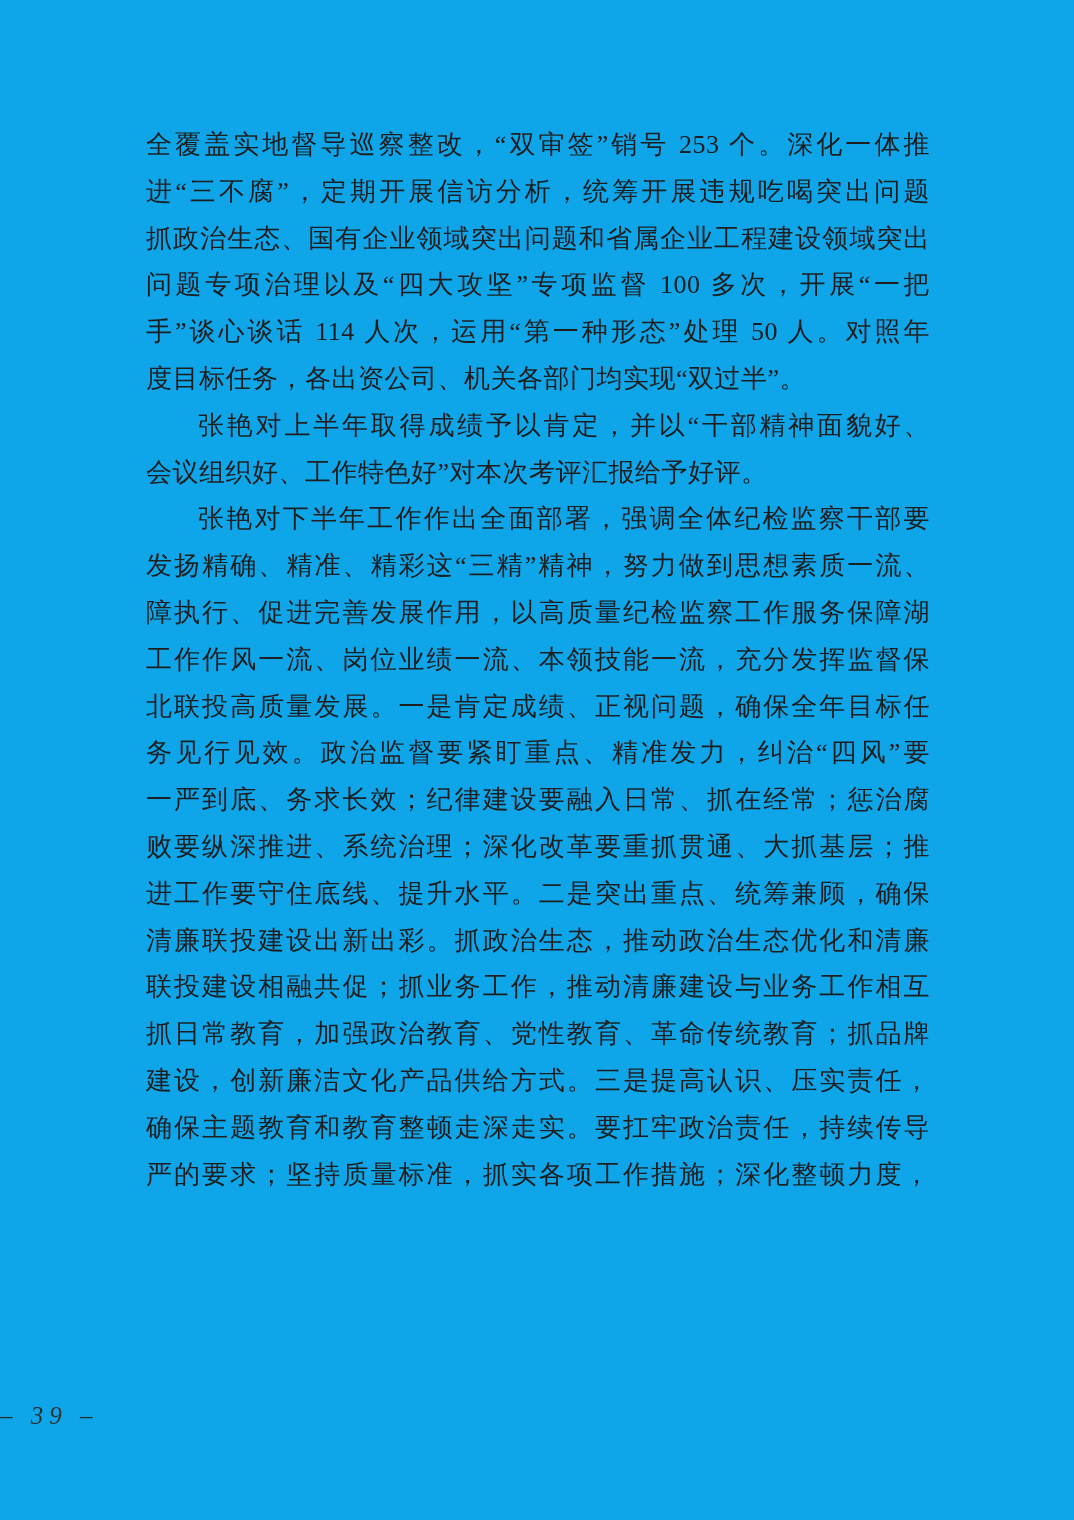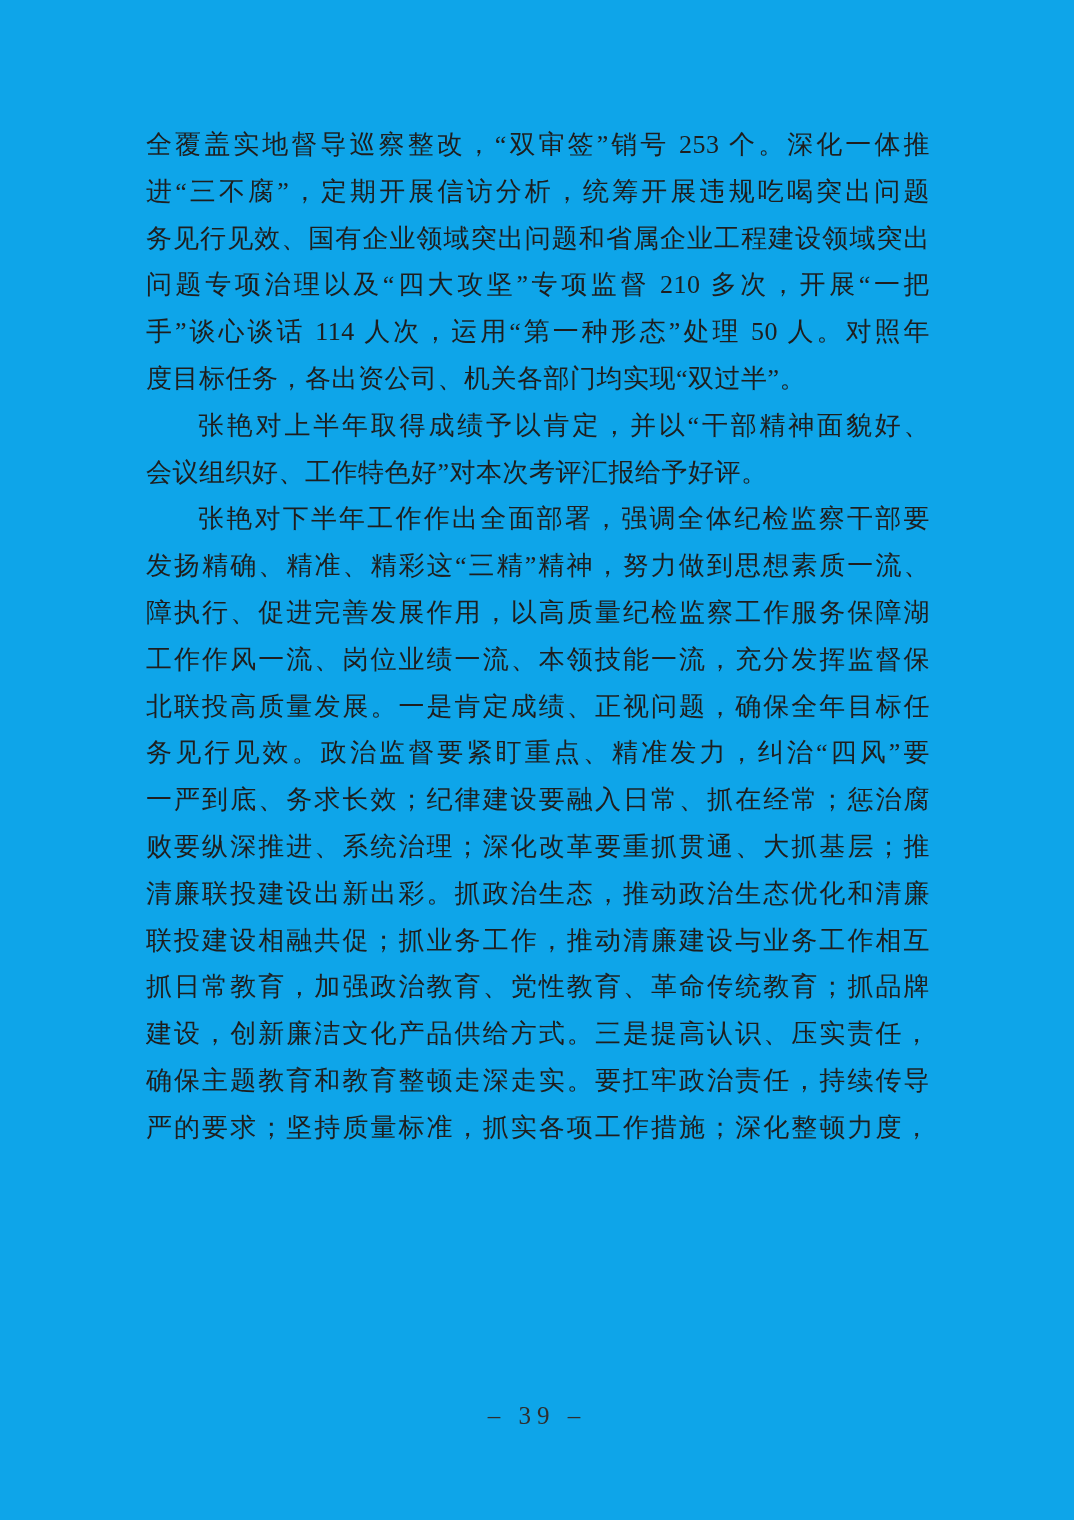--- a/index.html
+++ b/index.html
@@ -37,52 +37,54 @@
     text-indent: 2em;
   }
   .line.para-end {
     text-align-last: left;
   }
   .footer {
     position: absolute;
     left: 0;
     top: 1402px;
     width: 100%;
-    text-align: center;
+    text-align: left;
+    font-style: italic;
   }
   .page-number {
     display: inline-block;
     font-size: 25px;
     color: #2e2e2e;
     letter-spacing: 6px;
     font-family: "Liberation Serif", "DejaVu Serif", serif;
   }
 </style>
 </head>
 <body>
 
 <div class="page">
 
   <div class="doc-body">
     <div class="line">全覆盖实地督导巡察整改，“双审签”销号 253 个。深化一体推</div>
     <div class="line">进“三不腐”，定期开展信访分析，统筹开展违规吃喝突出问题</div>
-    <div class="line">务见行见效、国有企业领域突出问题和省属企业工程建设领域突出</div>
-    <div class="line">问题专项治理以及“四大攻坚”专项监督 210 多次，开展“一把</div>
+    <div class="line">抓政治生态、国有企业领域突出问题和省属企业工程建设领域突出</div>
+    <div class="line">问题专项治理以及“四大攻坚”专项监督 100 多次，开展“一把</div>
     <div class="line">手”谈心谈话 114 人次，运用“第一种形态”处理 50 人。对照年</div>
     <div class="line para-end">度目标任务，各出资公司、机关各部门均实现“双过半”。</div>
     <div class="line indent">张艳对上半年取得成绩予以肯定，并以“干部精神面貌好、</div>
     <div class="line para-end">会议组织好、工作特色好”对本次考评汇报给予好评。</div>
     <div class="line indent">张艳对下半年工作作出全面部署，强调全体纪检监察干部要</div>
     <div class="line">发扬精确、精准、精彩这“三精”精神，努力做到思想素质一流、</div>
     <div class="line">障执行、促进完善发展作用，以高质量纪检监察工作服务保障湖</div>
     <div class="line">工作作风一流、岗位业绩一流、本领技能一流，充分发挥监督保</div>
     <div class="line">北联投高质量发展。一是肯定成绩、正视问题，确保全年目标任</div>
     <div class="line">务见行见效。政治监督要紧盯重点、精准发力，纠治“四风”要</div>
     <div class="line">一严到底、务求长效；纪律建设要融入日常、抓在经常；惩治腐</div>
     <div class="line">败要纵深推进、系统治理；深化改革要重抓贯通、大抓基层；推</div>
+    <div class="line">进工作要守住底线、提升水平。二是突出重点、统筹兼顾，确保</div>
     <div class="line">清廉联投建设出新出彩。抓政治生态，推动政治生态优化和清廉</div>
     <div class="line">联投建设相融共促；抓业务工作，推动清廉建设与业务工作相互</div>
     <div class="line">抓日常教育，加强政治教育、党性教育、革命传统教育；抓品牌</div>
     <div class="line">建设，创新廉洁文化产品供给方式。三是提高认识、压实责任，</div>
     <div class="line">确保主题教育和教育整顿走深走实。要扛牢政治责任，持续传导</div>
     <div class="line">严的要求；坚持质量标准，抓实各项工作措施；深化整顿力度，</div>
   </div>
 
   <div class="footer">
     <span class="page-number">– 39 –</span>

